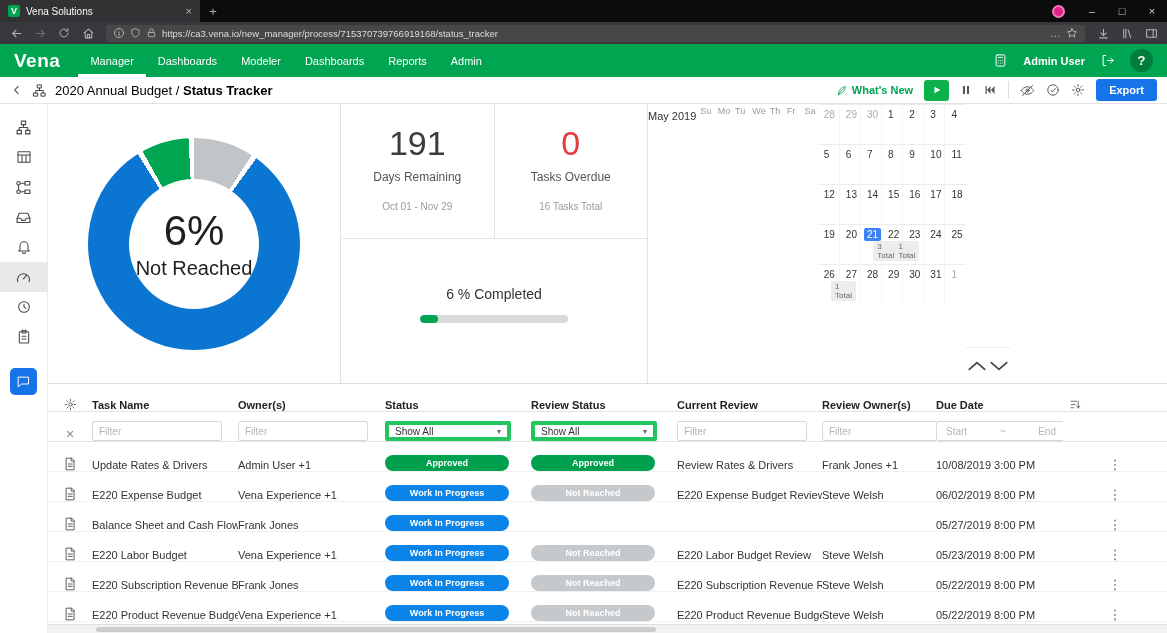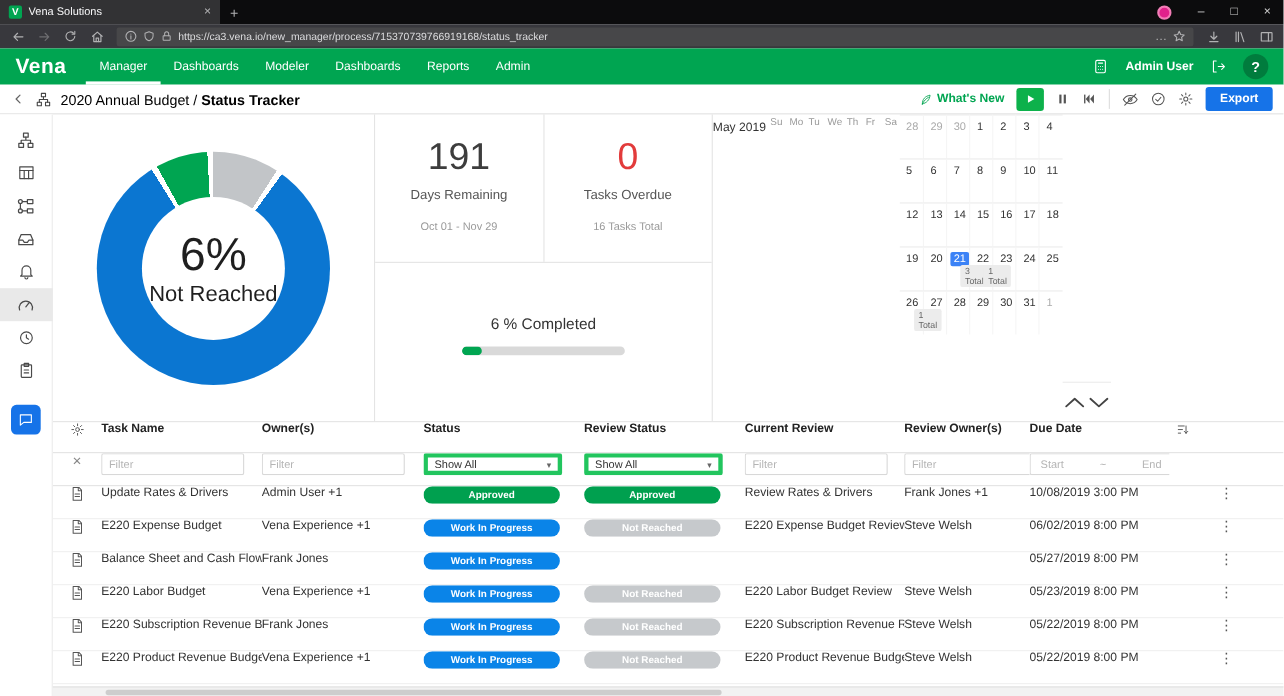--- a/index.html
+++ b/index.html
@@ -90,21 +90,21 @@
 .cal-cell:nth-child(7n+1){border-left:0}
 .cal-daynum{font-size:10px;color:#333;display:inline-block;padding:1px 3px;border-radius:2px}
 .cal-cell.muted .cal-daynum{color:#ababab}
 .cal-daynum.today{background:#3b82f6;color:#fff}
 .cal-badge{position:absolute;right:4px;bottom:3px;background:#ececec;color:#666;font-size:8px;padding:1px 4px;border-radius:2px}
 .cal-arrows{margin-top:auto;height:36px;display:flex;border-top:1px solid #ececec}
 .cal-arrow{flex:1;display:flex;align-items:center;justify-content:center;color:#444;background:transparent;border:0}
 
 
 .tasktable{flex:1;display:flex;flex-direction:column;font-size:11px;overflow:hidden;background:#fff}
-.trow{display:flex;align-items:flex-start;height:30px;border-bottom:1px solid #f0f0f0;color:#333;flex:0 0 auto}
+.trow{display:flex;align-items:flex-end;height:30px;border-bottom:1px solid #f0f0f0;color:#333;flex:0 0 auto}
 .thead{height:28px;border-bottom:1px solid #e3e3e3;font-weight:bold;color:#222}
 .tfilter{height:30px;border-bottom:1px solid #e3e3e3}
 .c{padding-right:8px;white-space:nowrap;overflow:hidden}
 .c-icon{width:44px;display:flex;justify-content:center;padding:0;flex:0 0 auto}
 .c-task{width:146px;flex:0 0 auto}
 .c-owner{width:147px;flex:0 0 auto}
 .c-status{width:146px;flex:0 0 auto}
 .c-rstatus{width:146px;flex:0 0 auto}
 .c-creview{width:145px;flex:0 0 auto}
 .c-rowner{width:114px;flex:0 0 auto}

